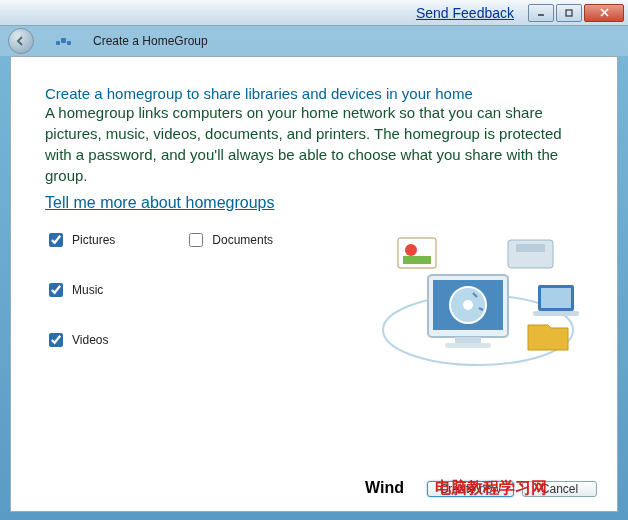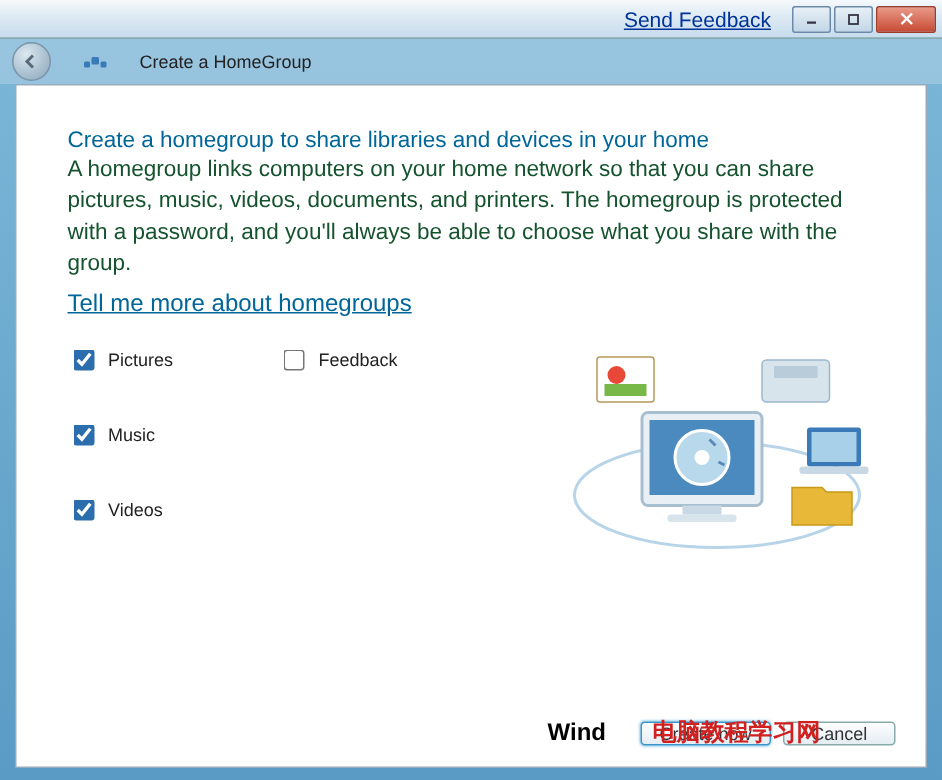--- a/index.html
+++ b/index.html
@@ -100,21 +100,21 @@
           <span>Music</span>
         </label>
         <label class="cb">
           <input type="checkbox" checked="" style="">
           <span>Videos</span>
         </label>
       </div>
       <div class="col">
         <label class="cb">
           <input type="checkbox" style="">
-          <span>Feedback</span>
+          <span>Documents</span>
         </label>
       </div>
     </div>
 
     <div class="illus">
       <svg width="210" height="150" viewBox="0 0 210 150">
         <ellipse cx="105" cy="100" rx="95" ry="35" fill="none" stroke="#b8d4e8" stroke-width="2"></ellipse>
 
         <rect x="135" y="10" width="45" height="28" rx="3" fill="#d8e4ec" stroke="#9ab8cc"></rect>
         <rect x="143" y="14" width="29" height="8" fill="#b8ccda"></rect>

